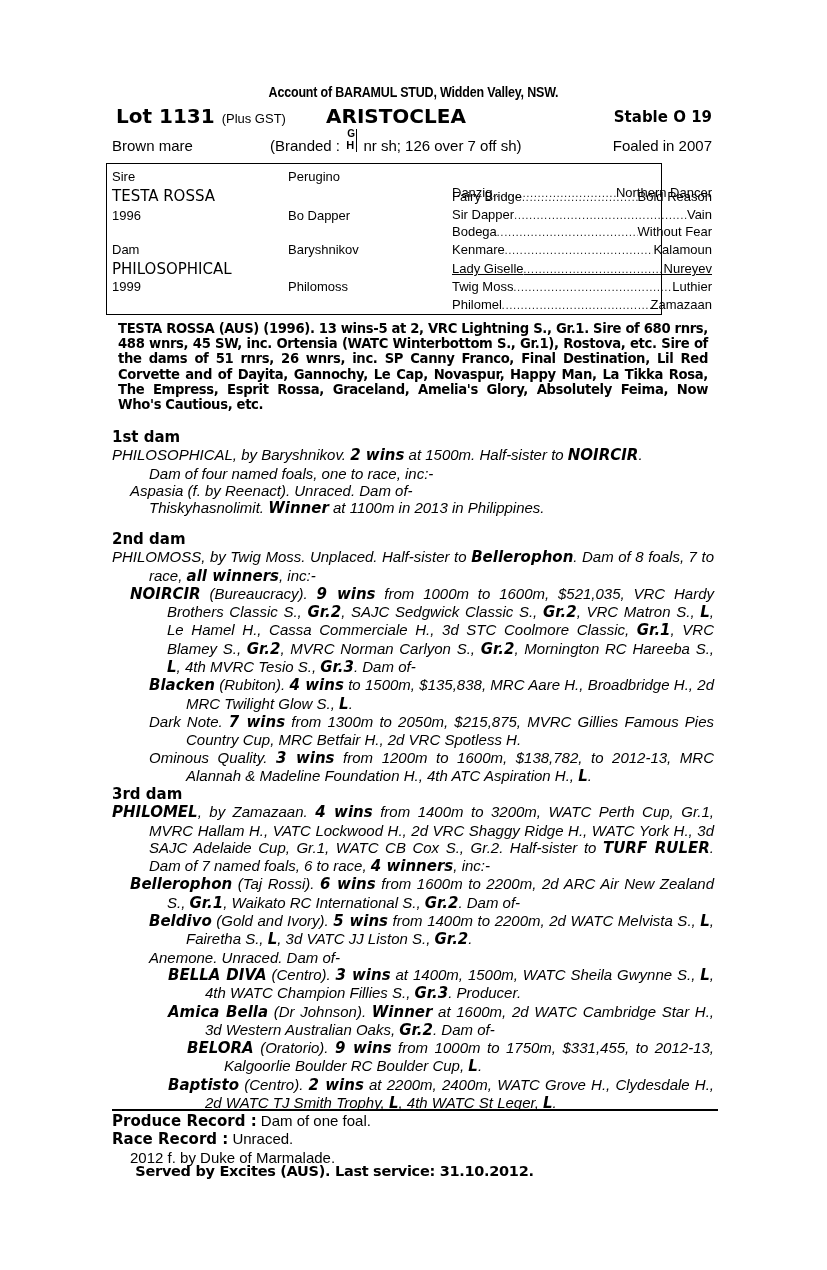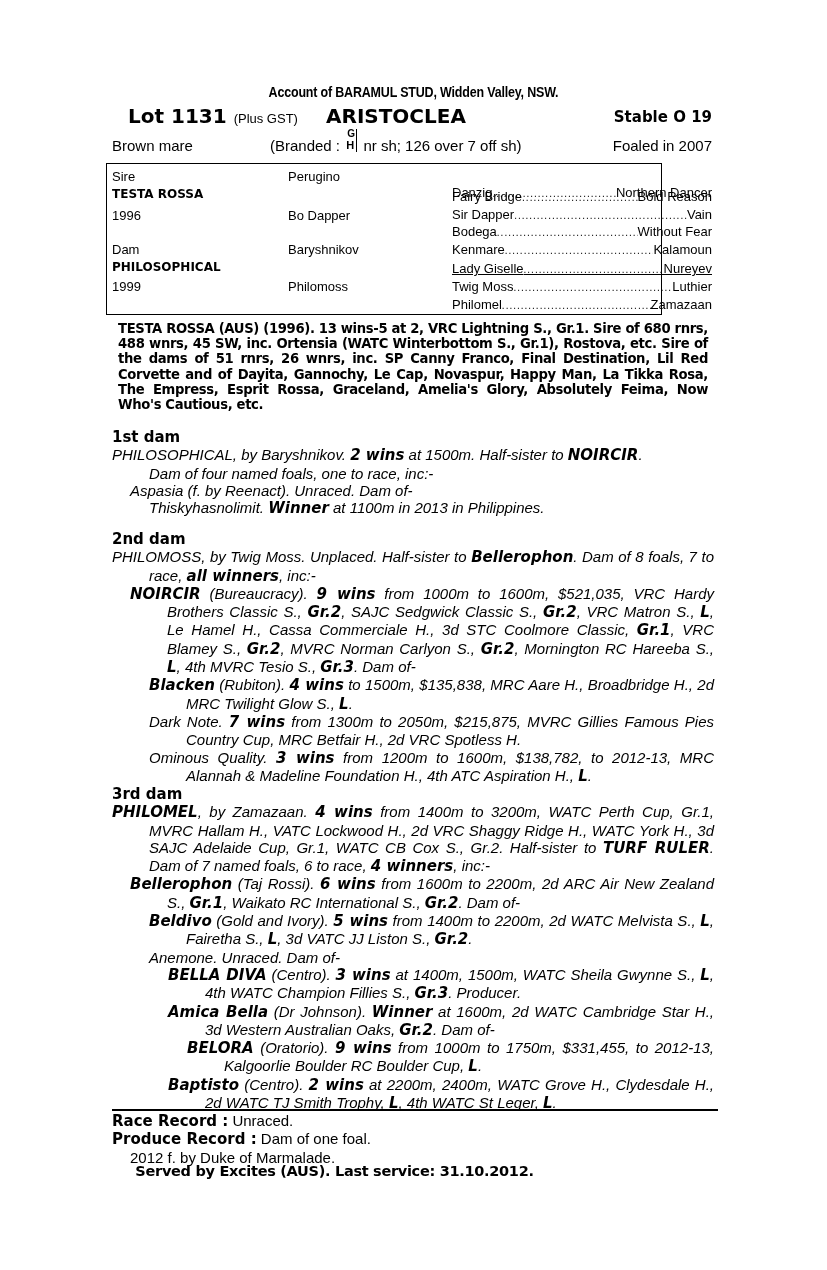--- a/index.html
+++ b/index.html
@@ -10,41 +10,41 @@
     }
     .abs { position: absolute; }
 
     
     .account {
       left: 0; width: 827px; top: 84px; text-align: center;
       font-family: "Liberation Sans", sans-serif; font-weight: bold;
       font-size: 14.5px; letter-spacing: -0.2px; transform: scaleX(0.86);
     }
     .lotline { top: 104px; left: 112px; width: 600px; height: 26px; }
-    .lot { position: absolute; left: 16px; top: 0; font-family: "DejaVu Sans", sans-serif; font-weight: bold; font-size: 20px; }
+    .lot { position: absolute; left: 4px; top: 0; font-family: "DejaVu Sans", sans-serif; font-weight: bold; font-size: 20px; }
     .lot .gst { font-family: "Liberation Sans", sans-serif; font-weight: normal; font-size: 13px; }
     .horse { position: absolute; left: 214px; top: 0; font-family: "DejaVu Sans", sans-serif; font-weight: bold; font-size: 20px; }
     .stable { position: absolute; right: 0; top: 4px; font-family: "DejaVu Sans", sans-serif; font-weight: bold; font-size: 15px; }
 
     .subline { top: 137px; left: 112px; width: 600px; height: 20px; font-size: 15px; }
     .subline .color { position: absolute; left: 0; top: 0; }
     .subline .brand { position: absolute; left: 158px; top: 0; white-space: nowrap; }
     .brandglyph { display: inline-block; position: relative; width: 11px; height: 14px; vertical-align: -1px; margin: 0 2px 0 2px; }
     .brandglyph .g { position: absolute; left: 1px; top: -9px; font-size: 10px; font-weight: bold; line-height: 10px; }
     .brandglyph .h { position: absolute; left: 0px; top: 2px; font-size: 11px; font-weight: bold; line-height: 11px; }
     .brandglyph .bar { position: absolute; left: 10px; top: -9px; width: 1px; height: 23px; background: #000; }
     .subline .foaled { position: absolute; right: 0; top: 0; }
 
     
     .pedbox {
       left: 106px; top: 163px; width: 556px; height: 152px;
       border: 1.5px solid #000; box-sizing: border-box;
     }
     .pcell { position: absolute; font-size: 13px; white-space: nowrap; }
-    .pcell.big { font-family: "DejaVu Sans", sans-serif; font-weight: bold; font-size: 12px; }
+    .pcell.big { font-family: "DejaVu Sans", sans-serif; font-weight: normal; font-size: 15px; }
     .g3 { position: absolute; left: 345px; width: 260px; font-size: 13px; display: flex; white-space: nowrap; overflow: hidden; }
     .g3 .n { flex: 0 0 auto; }
     .g3 .dots { flex: 1 1 auto; overflow: hidden; letter-spacing: 1px; }
     .g3 .dots::before { content: "................................................................................................"; font-size: 10px; }
     .g3 .s { flex: 0 0 auto; }
 
     
     .sirepara {
       left: 118px; top: 321px; width: 590px;
       font-family: "DejaVu Sans", sans-serif; font-weight: bold; font-size: 13.2px;
@@ -169,18 +169,18 @@
       <div class="p" style="padding-left: 93px; text-indent: -37px;"><span class="bk">BELLA DIVA</span><span> (Centro). </span><span class="bk">3 wins</span><span> at 1400m, 1500m, WATC Sheila Gwynne S., </span><span class="bk">L</span><span>, 4th WATC Champion Fillies S., </span><span class="bk">Gr.3</span><span>. Producer.</span></div>
       <div class="p" style="padding-left: 93px; text-indent: -37px;"><span class="bk">Amica Bella</span><span> (Dr Johnson). </span><span class="bk">Winner</span><span> at 1600m, 2d WATC Cambridge Star H., 3d Western Australian Oaks, </span><span class="bk">Gr.2</span><span>. Dam of-</span></div>
       <div class="p" style="padding-left: 112px; text-indent: -37px;"><span class="bk">BELORA</span><span> (Oratorio). </span><span class="bk">9 wins</span><span> from 1000m to 1750m, $331,455, to 2012-13, Kalgoorlie Boulder RC Boulder Cup, </span><span class="bk">L</span><span>.</span></div>
       <div class="p" style="padding-left: 93px; text-indent: -37px;"><span class="bk">Baptisto</span><span> (Centro). </span><span class="bk">2 wins</span><span> at 2200m, 2400m, WATC Grove H., Clydesdale H., 2d WATC TJ Smith Trophy, </span><span class="bk">L</span><span>, 4th WATC St Leger, </span><span class="bk">L</span><span>.</span></div>
     </div>
 </div>
 
 <div class="abs rule"></div>
 
 <div class="abs records">
+  <div><span class="bk">Produce Record :</span><span> Dam of one foal.</span></div>
   <div><span class="bk">Race Record :</span><span> Unraced.</span></div>
-  <div><span class="bk">Produce Record :</span><span> Dam of one foal.</span></div>
   <div style="padding-left:18px;">2012 f. by Duke of Marmalade.</div>
 </div>
 
 <div class="abs served">Served by Excites (AUS). Last service: 31.10.2012.</div>
 
 </body></html>

